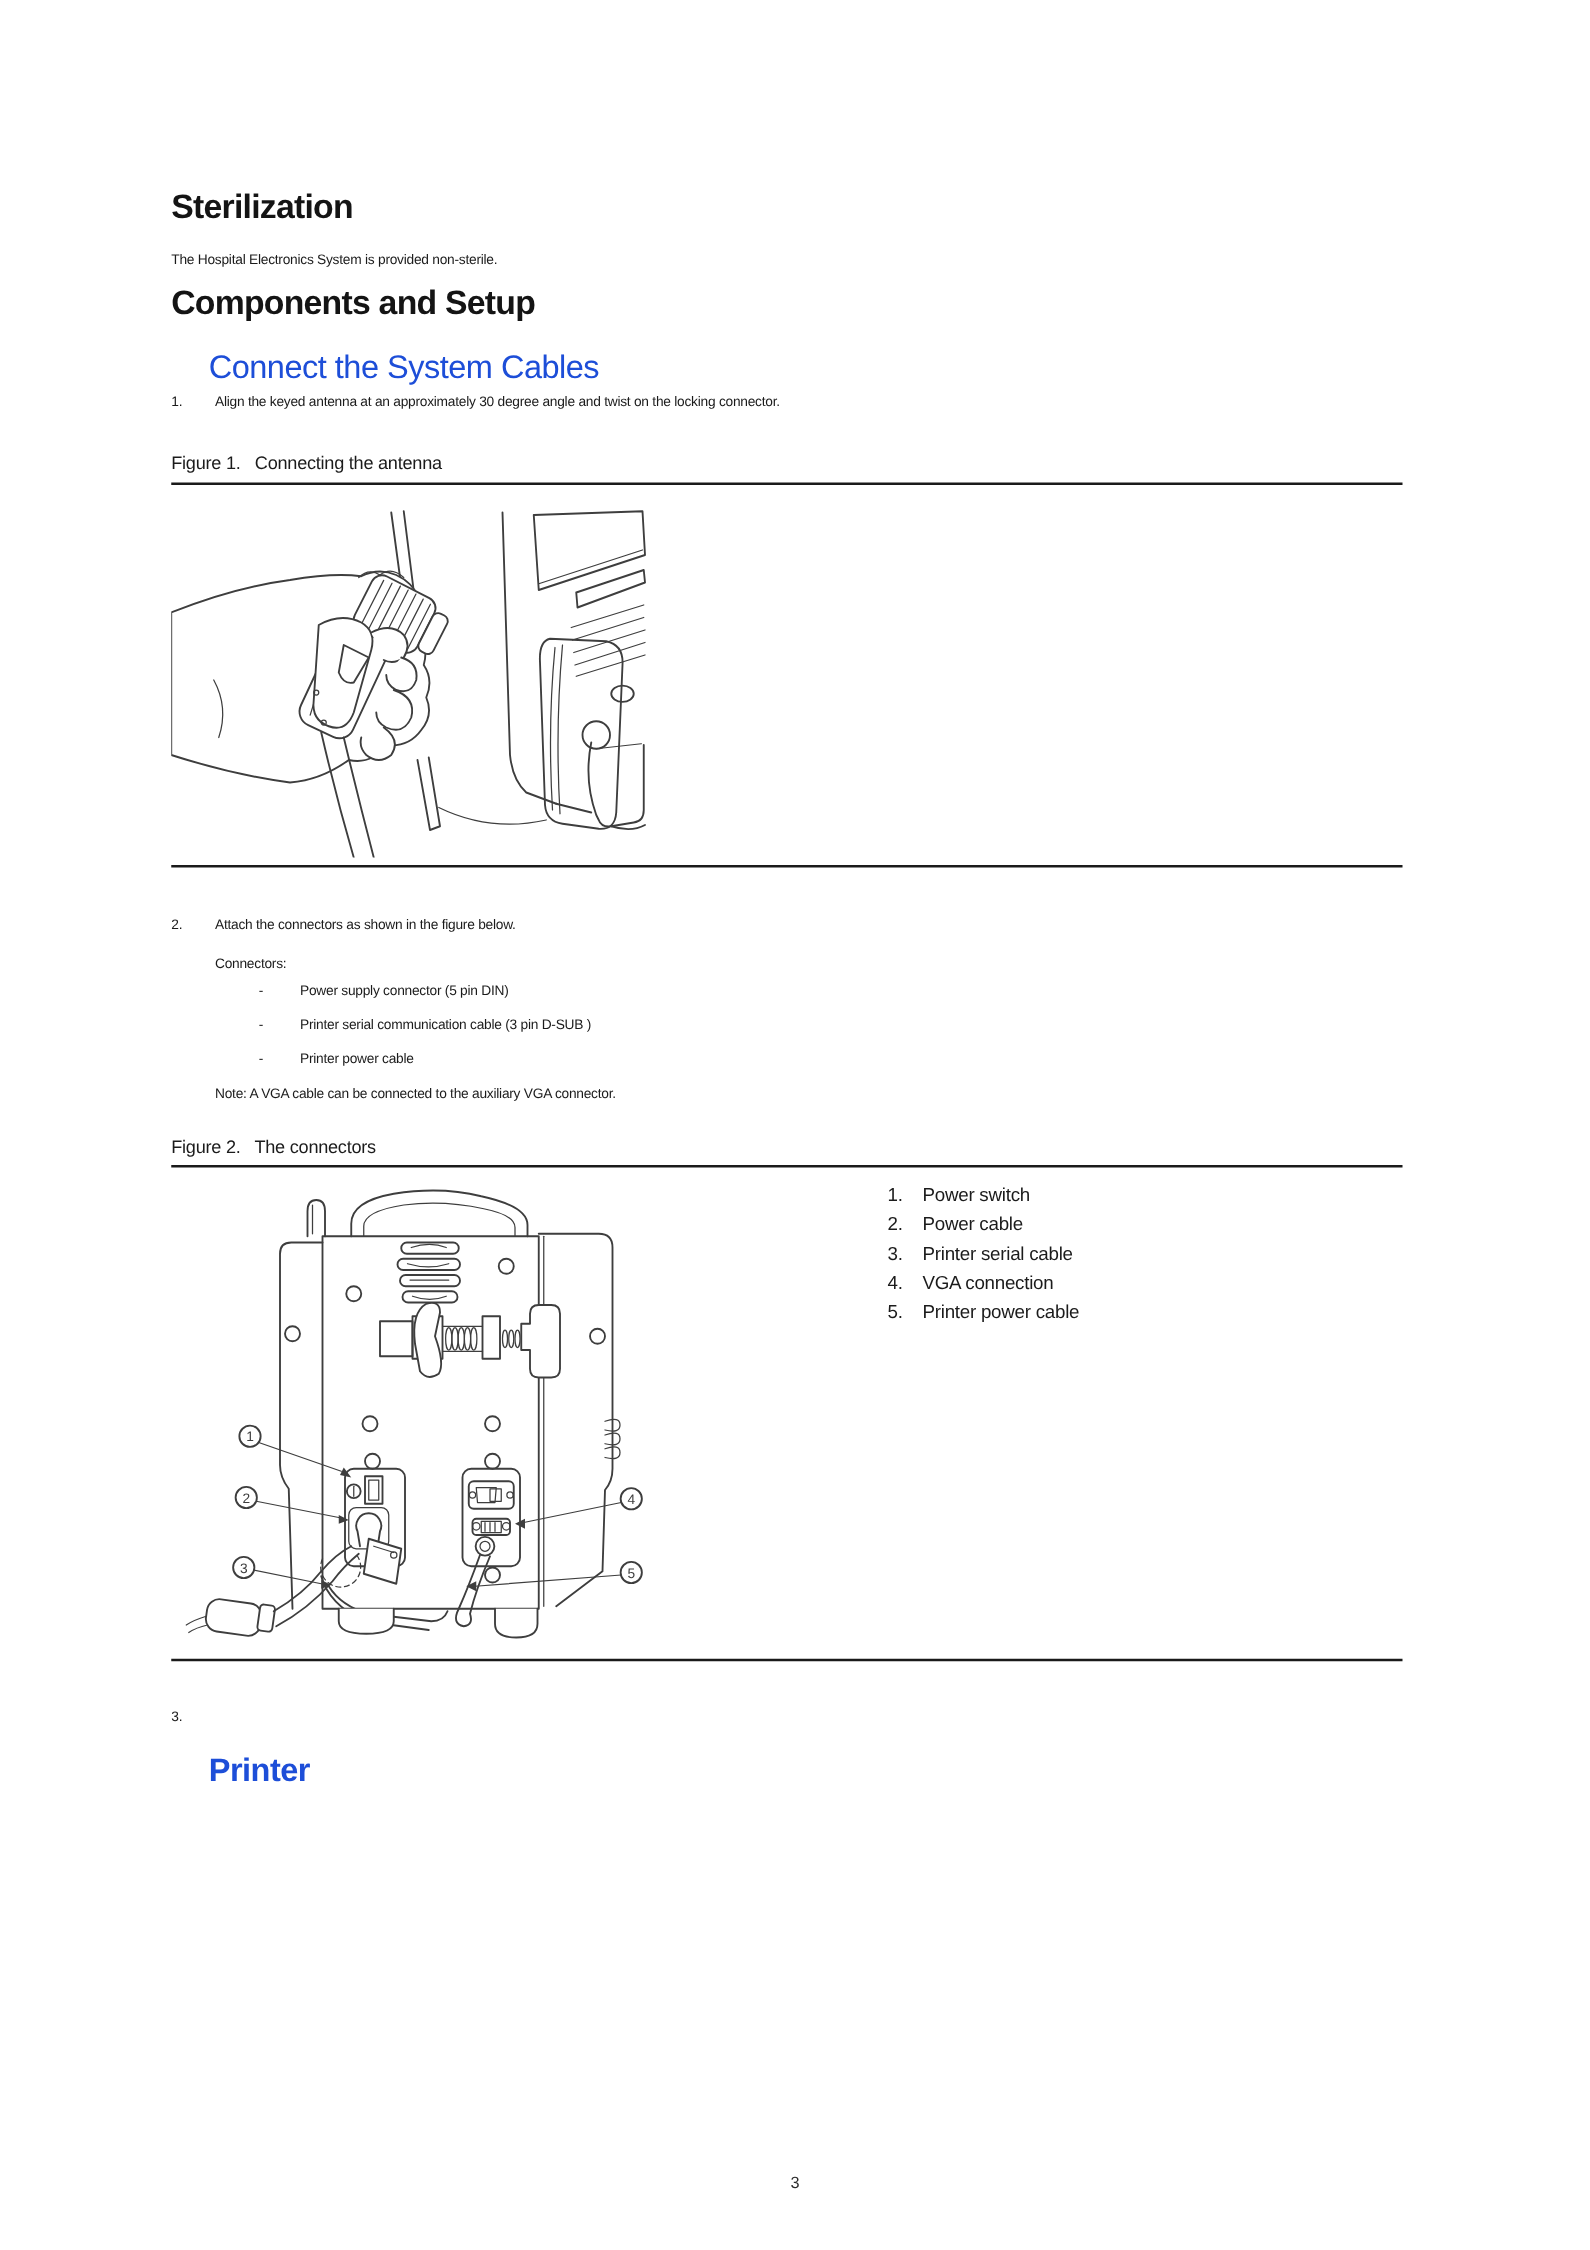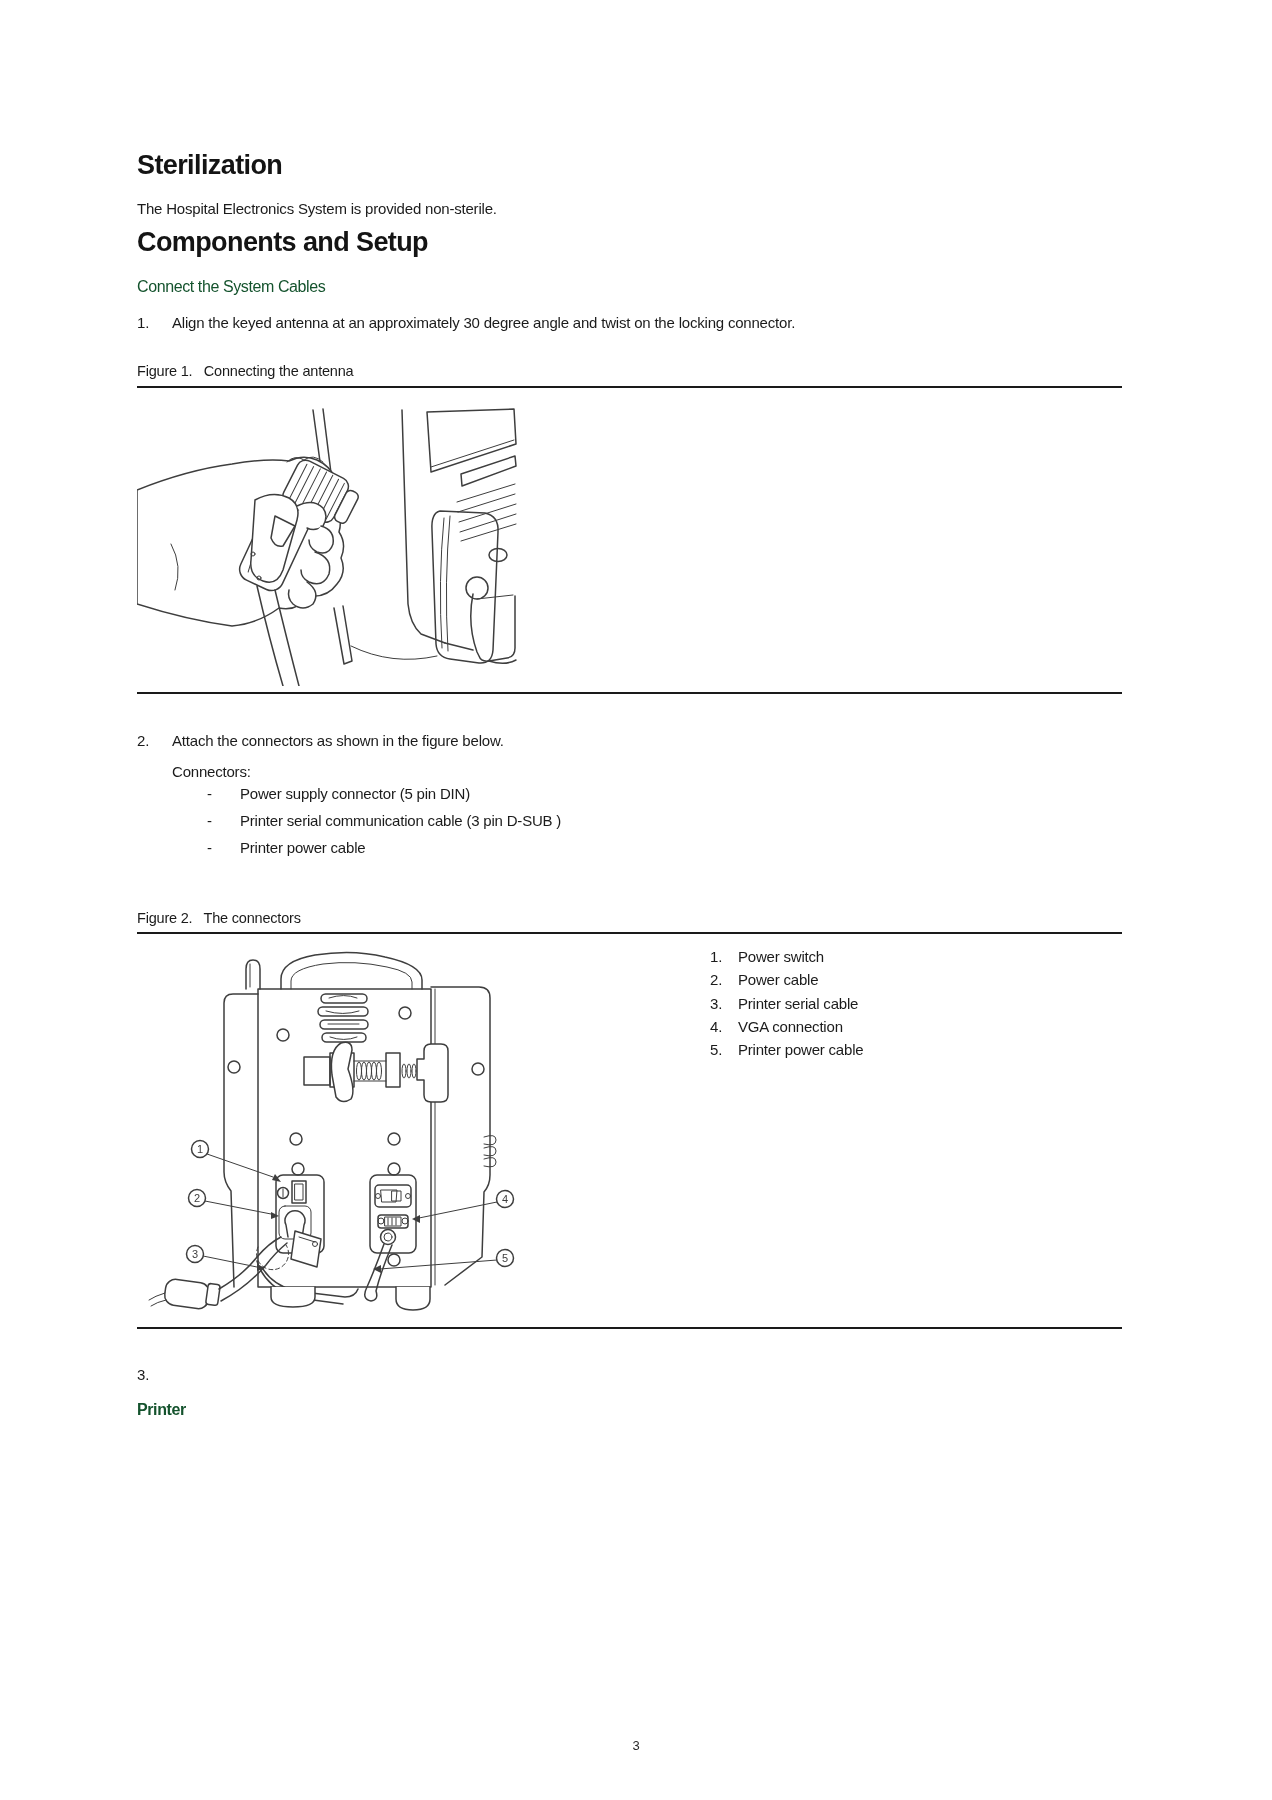--- a/index.html
+++ b/index.html
@@ -4,22 +4,22 @@
 <style>
   * { margin:0; padding:0; box-sizing:border-box; }
   html,body { background:#e8e8e8; }
   .page {
     position:relative; width:1272px; height:1800px; background:#ffffff;
     font-family:"Liberation Sans", sans-serif; color:#1b1b1b; overflow:hidden;
   }
   .content { position:absolute; left:137px; top:0; width:985px; height:1800px; }
   .abs { position:absolute; left:0; }
   h1.doc-h1 { font-size:27px; font-weight:700; letter-spacing:-0.6px; color:#141414; }
-  h2.doc-h2 { font-size:16px; font-weight:400; letter-spacing:-0.4px; color:#14532d; }
-  .body-text { font-size:15px; letter-spacing:-0.2px; line-height:21px; color:#1b1b1b; }
+  h2.doc-h2 { font-size:26px; font-weight:400; letter-spacing:-0.4px; color:#1d4ed8;margin-left:30px; }
+  .body-text { font-size:11px; letter-spacing:-0.2px; line-height:21px; color:#1b1b1b; }
   .step { display:flex; }
   .step-num { display:inline-block; width:35px; flex:0 0 35px; }
   .indent { padding-left:35px; }
   .bullet { display:flex; padding-left:70px; }
   .bullet-dash { display:inline-block; width:33px; flex:0 0 33px; }
   .fig-caption { font-size:14.5px; letter-spacing:-0.2px; color:#1b1b1b; }
   .fig-label { display:inline-block; width:63px; }
   .rule { height:2px; background:#1a1a1a; width:985px; }
   .legend { position:absolute; left:573px; top:948px; font-size:15px; letter-spacing:-0.2px; }
   .legend-row { display:flex; height:23.3px; align-items:flex-start; }
@@ -121,20 +121,21 @@
     </div>
     <div class="body-text bullet abs" style="top:810px; width:950px;">
       <span class="bullet-dash">-</span>
       <span>Printer serial communication cable (3 pin D-SUB )</span>
     </div>
     <div class="body-text bullet abs" style="top:837px; width:950px;">
       <span class="bullet-dash">-</span>
       <span>Printer power cable</span>
     </div>
 
+    <div class="body-text indent abs" style="top:865px; width:950px;">Note: A VGA cable can be connected to the auxiliary VGA connector.</div>
 
     <div class="fig-caption abs" style="top:910px;">
       <span class="fig-label">Figure 2.</span>
       <span>The connectors</span>
     </div>
 
     <div class="rule abs" style="top:932px;"></div>
 
     <svg class="abs" style="top:947px; left:8px;" width="380" height="373" viewBox="0 0 380 373" aria-label="The connectors">
 

